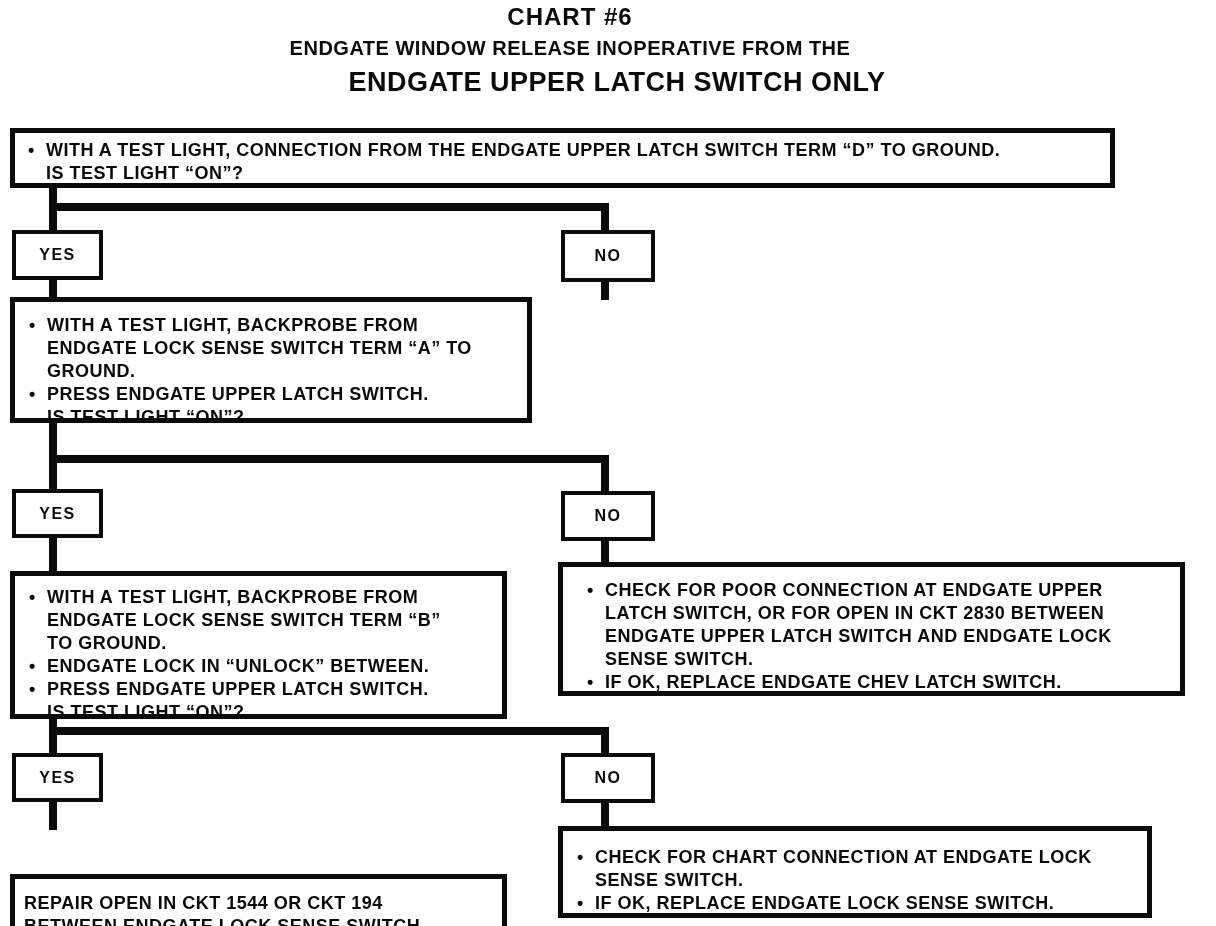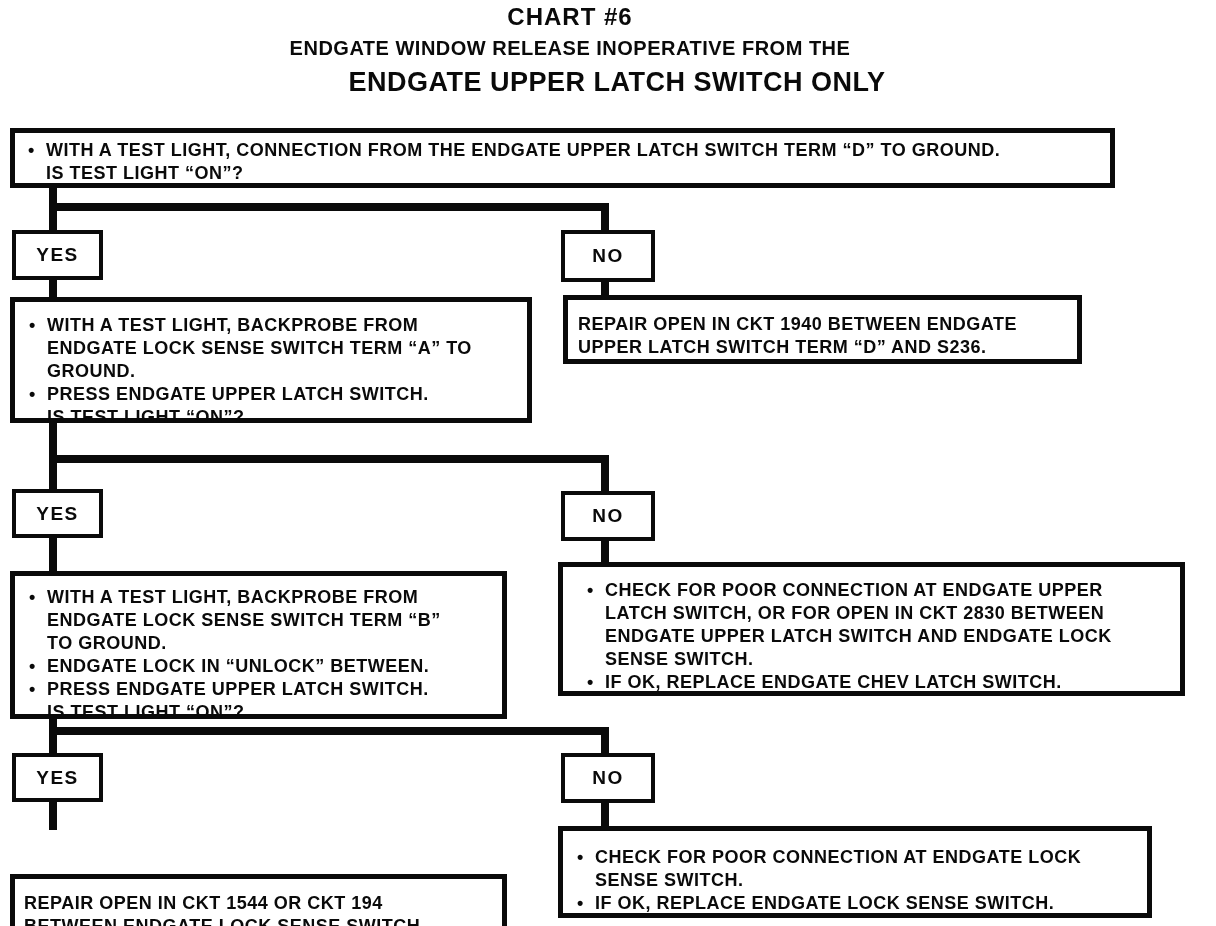--- a/index.html
+++ b/index.html
@@ -15,21 +15,21 @@
   
   .conn{position:absolute;background:#0a0a0a;}
   
   .node{
     position:absolute;background:#ffffff;border:5px solid #0a0a0a;box-sizing:border-box;
     font-weight:700;font-size:18px;line-height:23px;letter-spacing:.5px;
   }
   .badge{
     position:absolute;background:#ffffff;border:4px solid #0a0a0a;box-sizing:border-box;
     display:flex;align-items:center;justify-content:center;
-    font-weight:700;font-size:19px;letter-spacing:1.5px;
+    font-weight:700;font-size:16px;letter-spacing:1.5px;
   }
   .item{display:flex;align-items:flex-start;}
   .item .bullet{flex:0 0 18px;width:18px;}
   .item .txt{flex:1 1 auto;white-space:pre-line;}
   
   #q1{padding:6px 10px 0 13px;}
   #q2{padding:12px 6px 0 14px;}
   #q3{padding:10px 6px 0 14px;}
   #r1{padding:13px 6px 0 10px;}
   #r2{padding:12px 6px 0 24px;}
@@ -76,27 +76,20 @@
     </div>
   </div>
 
   <div class="badge" style="left:12px;top:230px;width:91px;height:50px;">
     <span>YES</span>
   </div>
   <div class="badge" style="left:561px;top:230px;width:94px;height:52px;">
     <span>NO</span>
   </div>
 
-  <div class="node plain" id="r1" style="left:563px;top:295px;width:519px;height:69px;">
-    <div class="item">
-
-      <span class="txt">REPAIR OPEN IN CKT 1940 BETWEEN ENDGATE
-UPPER LATCH SWITCH TERM “D” AND S236.</span>
-    </div>
-  </div>
 
   <div class="node" id="q2" style="left:10px;top:297px;width:522px;height:126px;">
     <div class="item">
       <span class="bullet">•</span>
       <span class="txt">WITH A TEST LIGHT, BACKPROBE FROM
 ENDGATE LOCK SENSE SWITCH TERM “A” TO
 GROUND.</span>
     </div>
     <div class="item">
       <span class="bullet">•</span>
@@ -162,21 +155,21 @@
 
       <span class="txt">REPAIR OPEN IN CKT 1544 OR CKT 194
 BETWEEN ENDGATE LOCK SENSE SWITCH
 TERM “B” AND S407 (CHEV) OR S247 (BUICK).</span>
     </div>
   </div>
 
   <div class="node" id="br" style="left:558px;top:826px;width:594px;height:92px;">
     <div class="item">
       <span class="bullet">•</span>
-      <span class="txt">CHECK FOR POOR CONNECTION AT ENDGATE LOCK
+      <span class="txt">CHECK FOR CHART CONNECTION AT ENDGATE LOCK
 SENSE SWITCH.</span>
     </div>
     <div class="item">
       <span class="bullet">•</span>
       <span class="txt">IF OK, REPLACE ENDGATE LOCK SENSE SWITCH.</span>
     </div>
   </div>
 
 </div>
 

